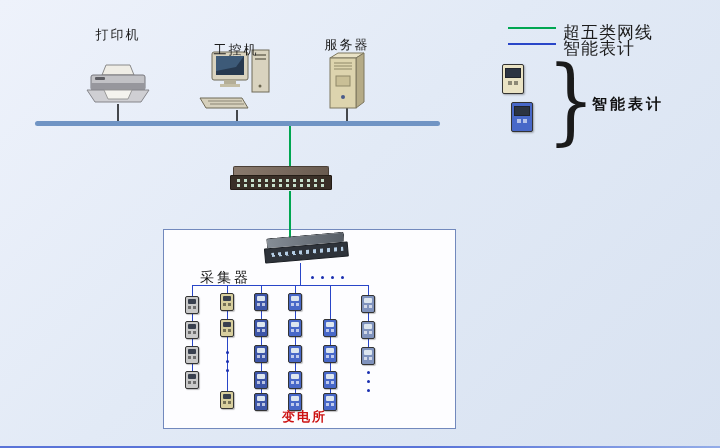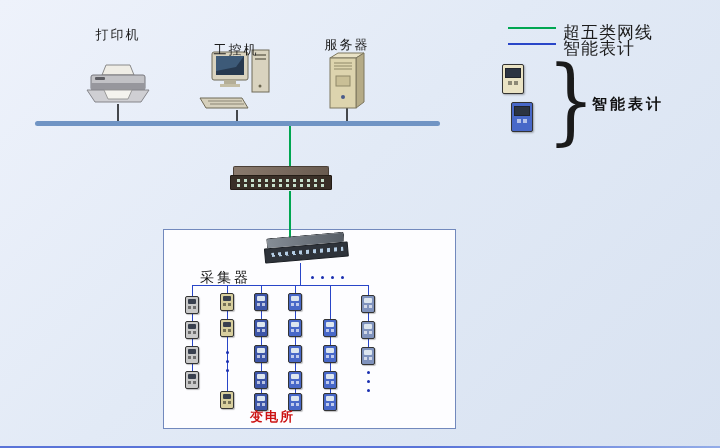--- a/index.html
+++ b/index.html
@@ -317,21 +317,21 @@
     <div class="sw-top"></div>
     <div class="sw-ports"></div>
   </div>
 
   <div class="collector-label">采集器</div>
   <div class="collector">
     <div class="col-top"></div>
     <div class="col-ports"></div>
   </div>
 
-  <div class="substation-label" style="color: rgb(204, 17, 17);">变电所</div>
+  <div class="substation-label" style="color: rgb(204, 17, 17); margin-left: 32px;">变电所</div>
 
   <div class="legend-row" style="left:508px;top:21px">
     <span class="legend-swatch" style="background: rgb(0, 166, 81);"></span>
     <span class="legend-text">超五类网线</span>
   </div>
   <div class="legend-row" style="left:508px;top:37px">
     <span class="legend-swatch" style="background: rgb(41, 70, 200);"></span>
     <span class="legend-text">智能表计</span>
   </div>
 

